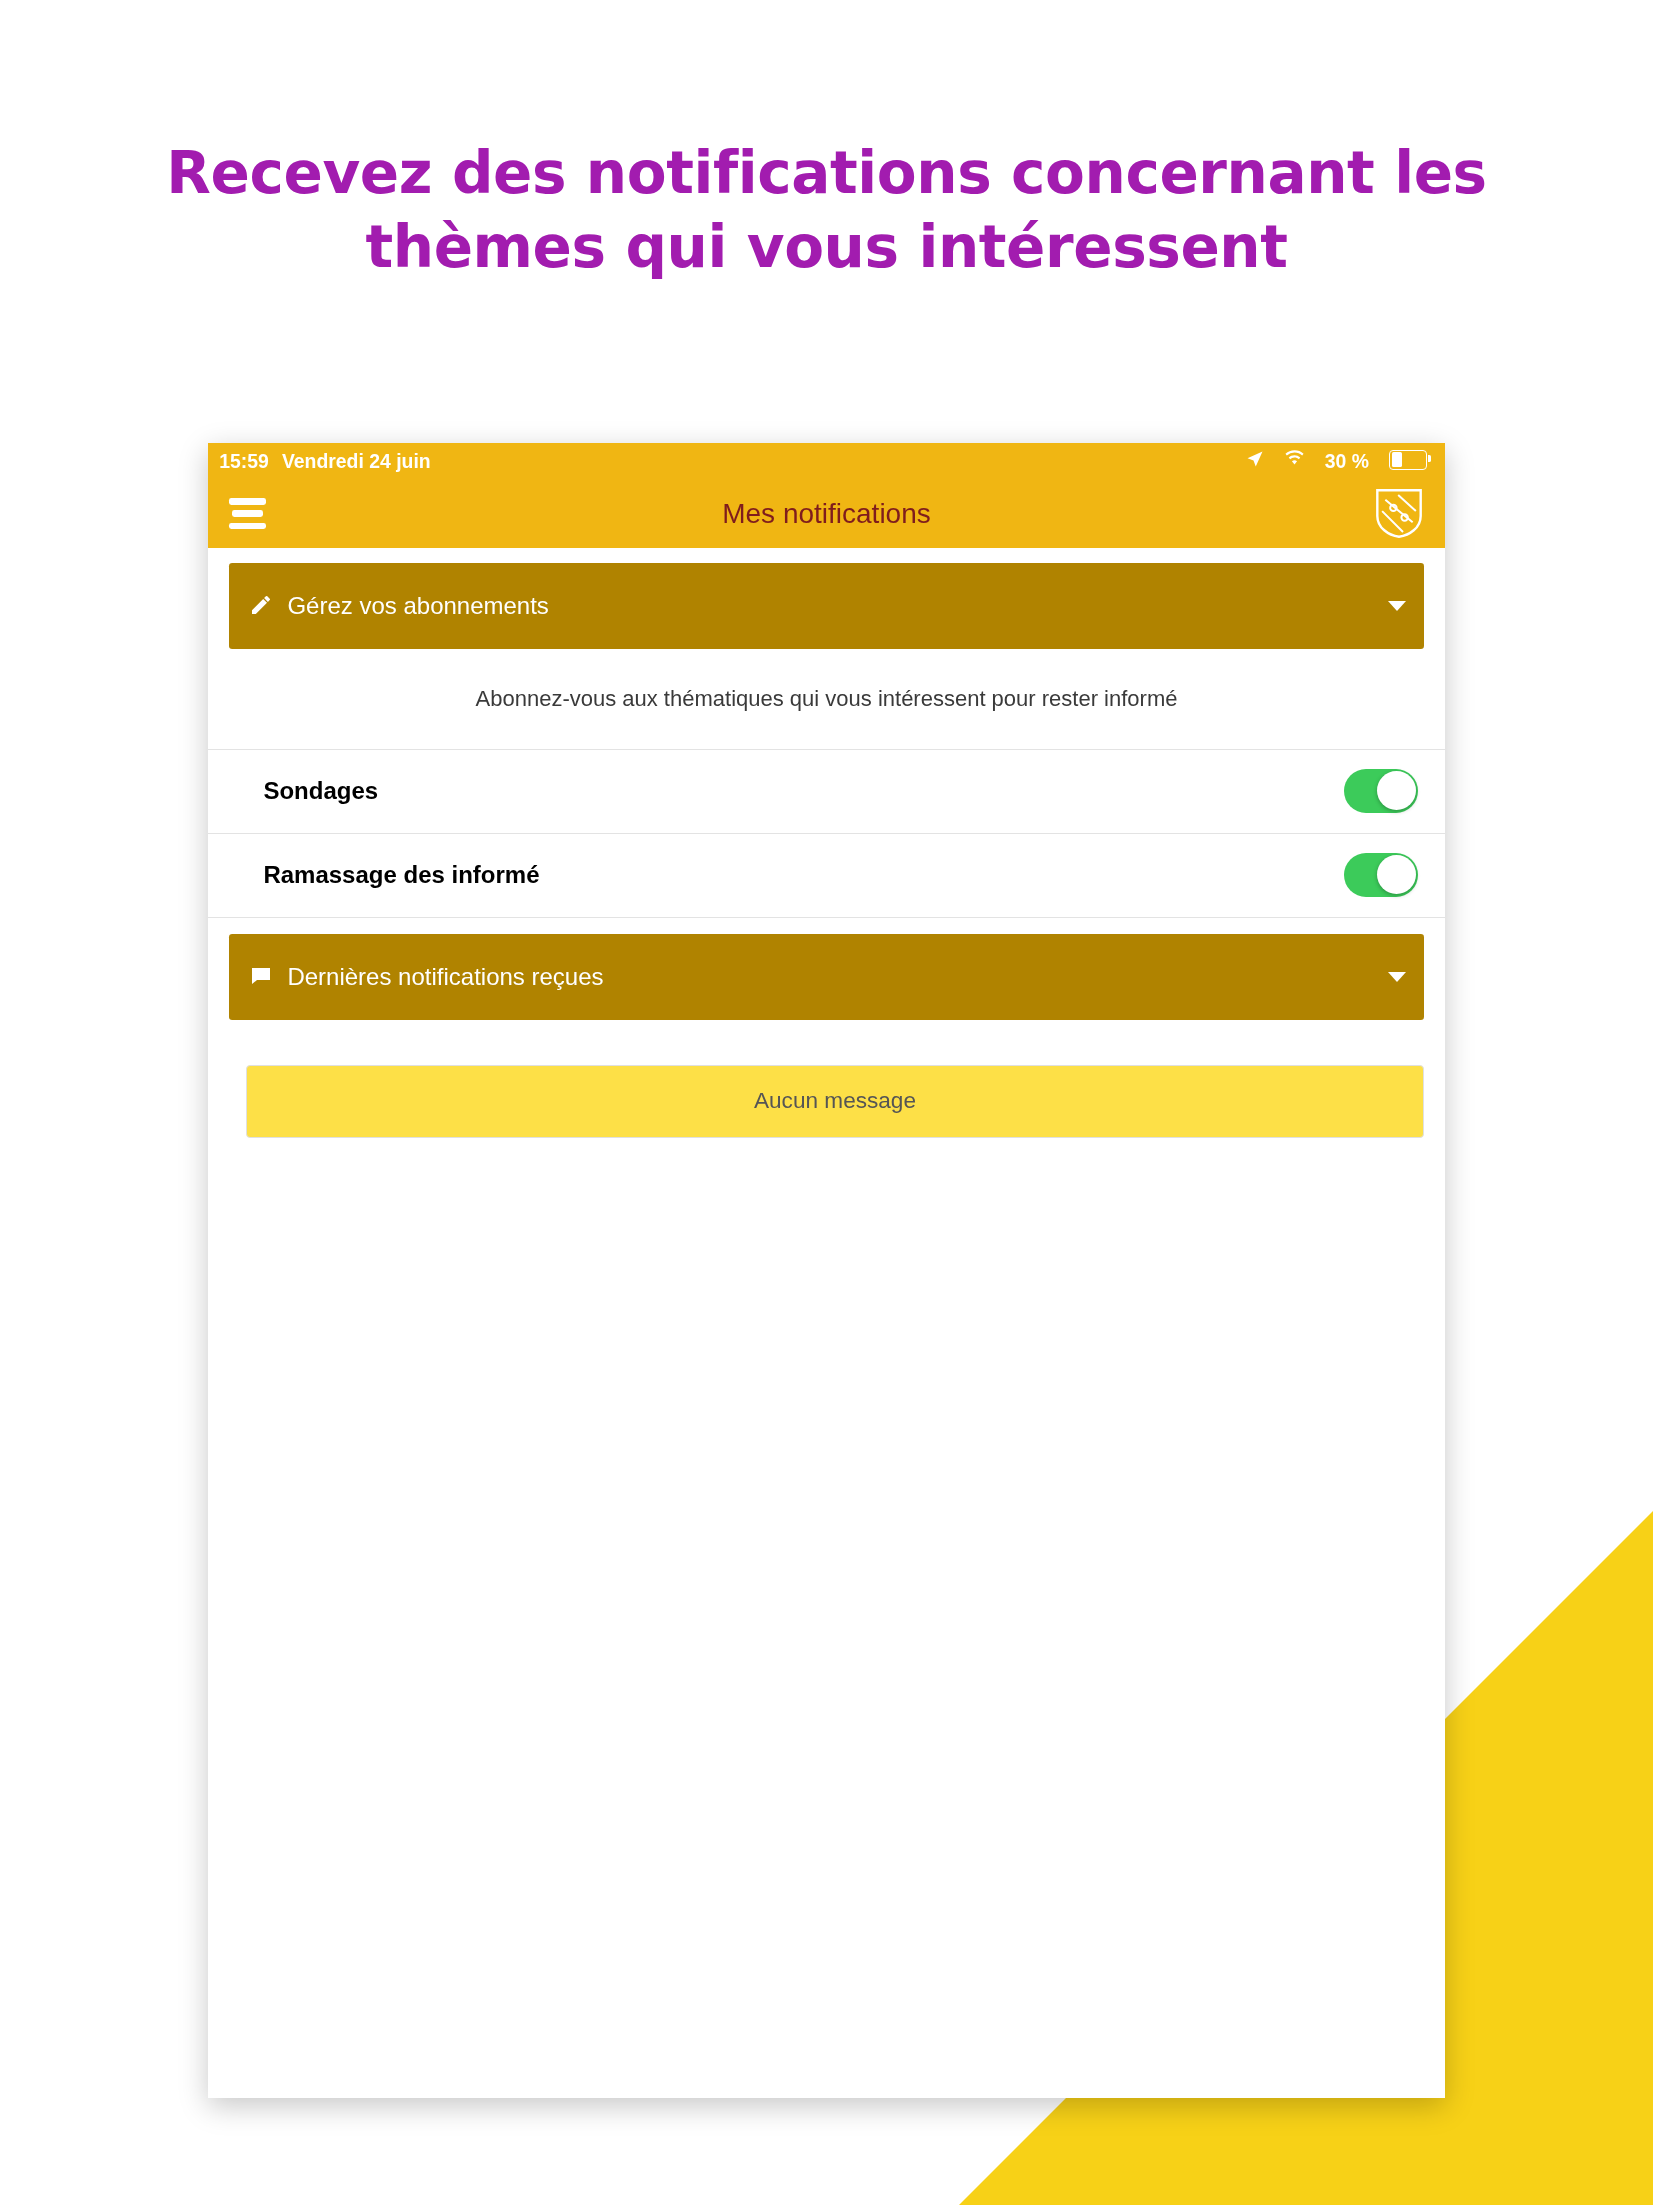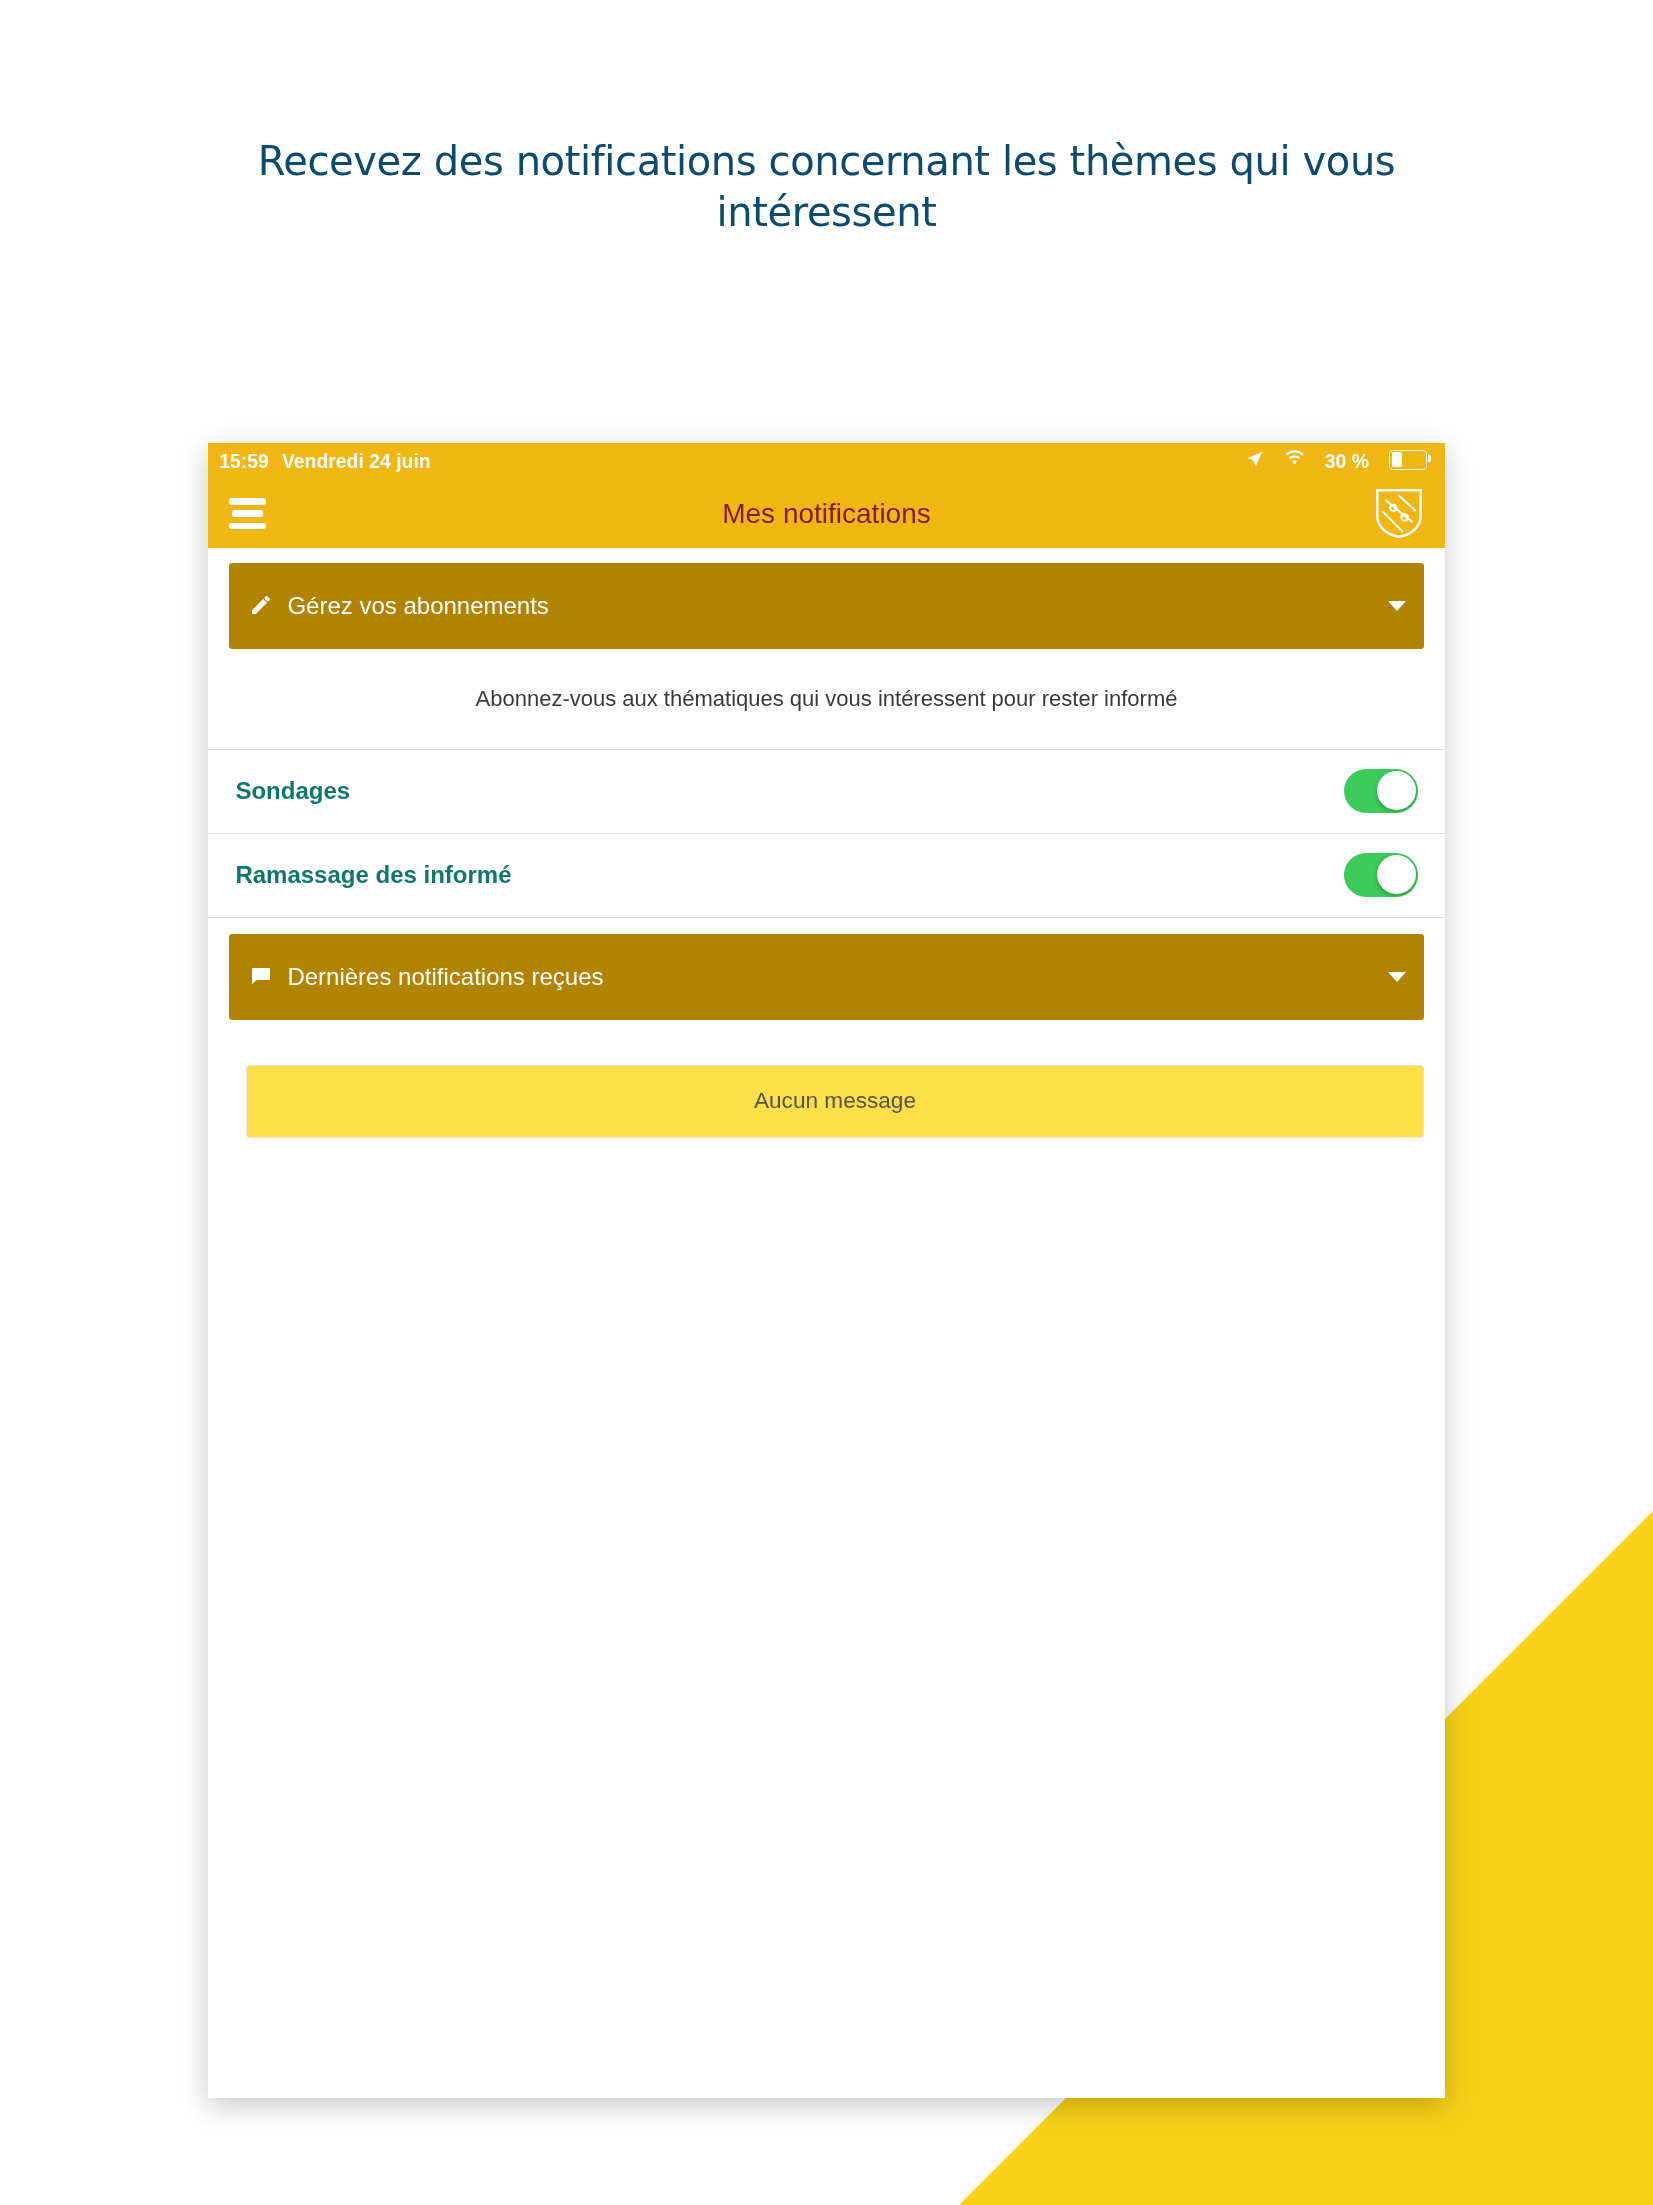--- a/index.html
+++ b/index.html
@@ -29,25 +29,25 @@
   }
 
   
   .headline {
     position: absolute;
     top: 136px;
     left: 50%;
     transform: translateX(-50%);
     width: 1356px;
     text-align: center;
-    color: #0c4a6e;
+    color: #a21caf;
     font-family: "DejaVu Sans", sans-serif;
-    font-size: 40px;
+    font-size: 58px;
     line-height: 1.28;
-    font-weight: 400;
+    font-weight: 700;
     letter-spacing: -0.4px;
     z-index: 3;
   }
 
   
   .device {
     position: absolute;
     left: 208px;
     top: 443px;
     width: 1237px;
@@ -205,21 +205,22 @@
     height: 83px;
     display: flex;
     align-items: center;
     padding: 0 27.4px;
     border-bottom: 0.8px solid #e3e3e3;
   }
   .toggle-row .row-label {
     flex: 1 1 auto;
     font-size: 24px;
     font-weight: 700;
-    color: #0f766e;
+    color: #000000;
+    margin-left: 28px;
   }
   .switch {
     width: 74px;
     height: 44px;
     border-radius: 22px;
     background: #3CCB5A;
     position: relative;
     cursor: pointer;
     flex: 0 0 auto;
   }

